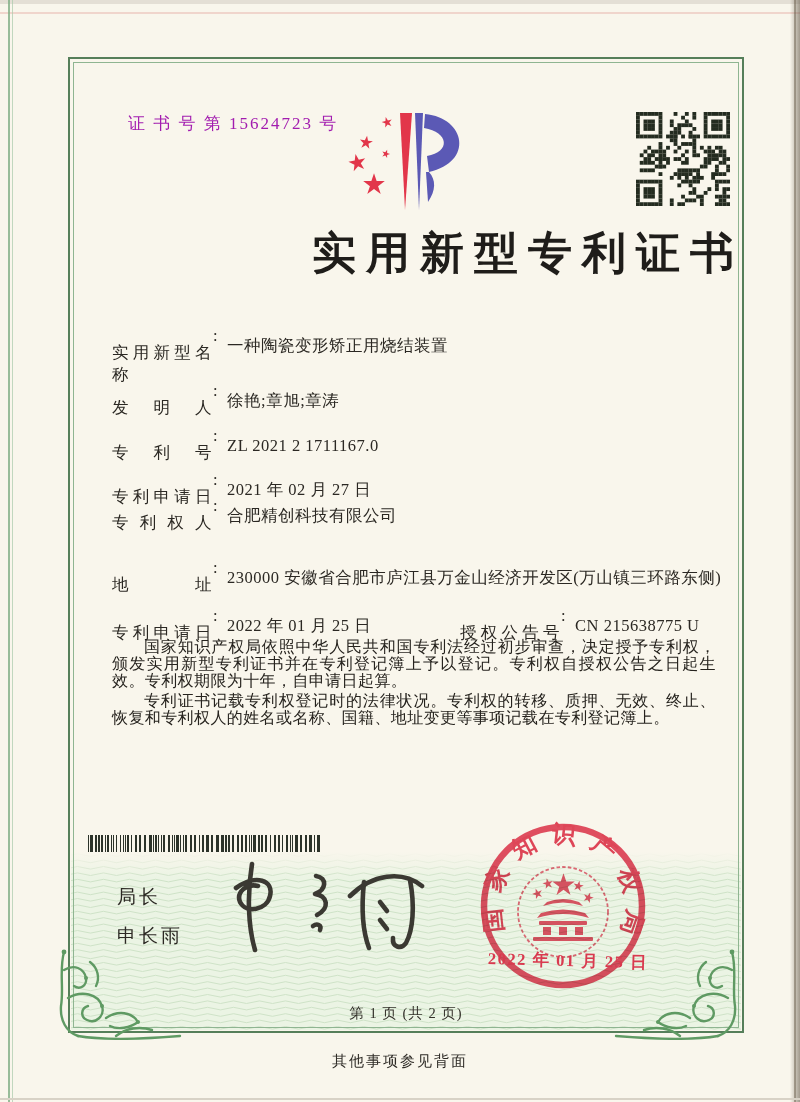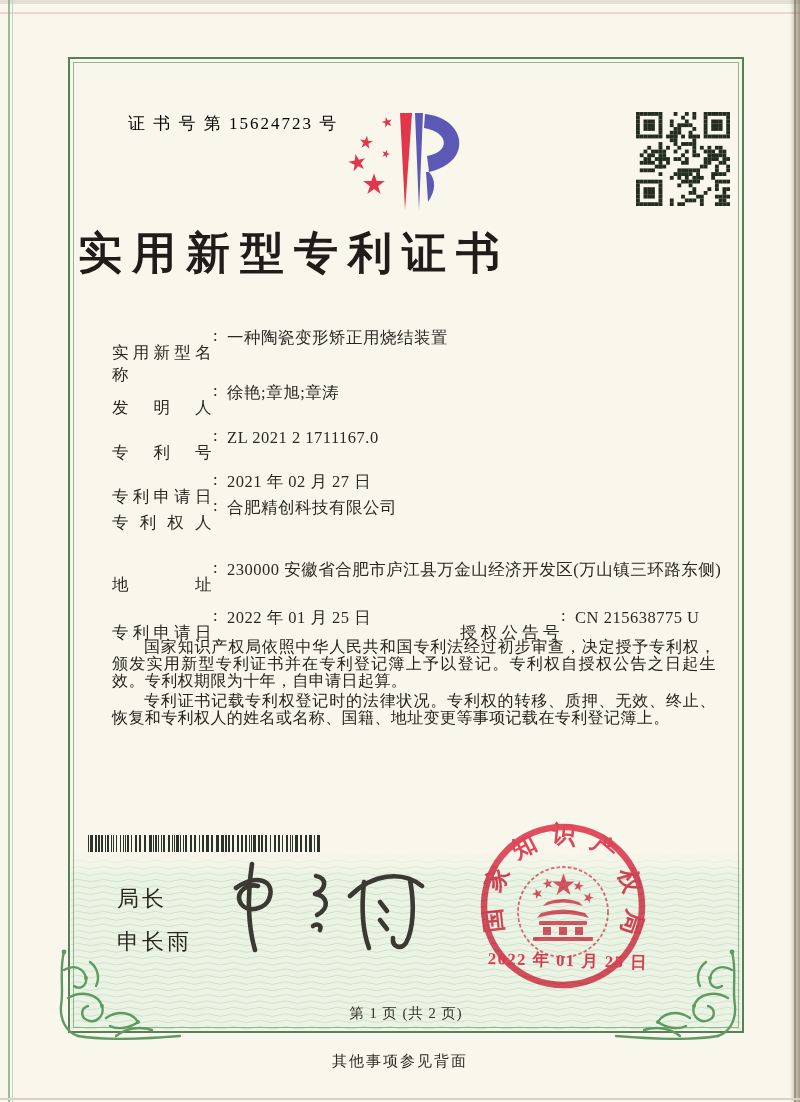--- a/index.html
+++ b/index.html
@@ -14,49 +14,49 @@
   .edge-right{position:absolute;right:0;top:0;width:10px;height:1102px;
               background:linear-gradient(to right,rgba(122,108,90,0),rgba(90,78,62,.55));}
   .edge-right2{position:absolute;left:794px;top:0;width:2px;height:1102px;background:#6b5f4e;opacity:.5;}
   .edge-bottom{position:absolute;left:0;top:1098px;width:800px;height:2px;background:#d8d2c6;}
 
   
   .frame{position:absolute;left:68px;top:57px;width:676px;height:976px;
          border:2.5px solid #567f5a;box-sizing:border-box;}
   .frame-inner{position:absolute;inset:3px;border:1.2px solid #8fb591;}
 
-  .cert-no{position:absolute;left:128px;top:112px;font-size:17px;color:#000000;letter-spacing:2px;}
+  .cert-no{position:absolute;left:128px;top:112px;font-size:17px;color:#a21caf;letter-spacing:2px;}
 
   .logo{position:absolute;left:328px;top:110px;width:156px;height:108px;}
   .qr{position:absolute;left:636px;top:112px;width:94px;height:94px;}
 
-  .title{position:absolute;left:68px;top:224px;width:676px;text-align:left;
+  .title{position:absolute;left:68px;top:224px;width:676px;text-align:right;
          font-size:44px;font-weight:700;color:#1f1d1a;letter-spacing:10px;text-indent:10px;}
 
   .row{position:absolute;left:112px;width:610px;font-size:16.5px;color:#2b2823;letter-spacing:.5px;}
   .flabel{display:inline-block;width:100px;text-align:justify;text-align-last:justify;vertical-align:top;margin-top:16px;}
   .fcolon{display:inline-block;margin:0 9px 0 1px;vertical-align:top;}
-  .fvalue{display:inline-block;vertical-align:top;max-width:495px;line-height:24px;}
+  .fvalue{display:inline-block;vertical-align:top;max-width:495px;line-height:24px;margin-top:8px;}
   .pair2{position:absolute;left:348px;top:0;}
 
   .paras{position:absolute;left:112px;top:638px;width:604px;font-size:16px;line-height:17px;
          color:#26231e;text-align:justify;letter-spacing:.4px;}
   .paras p{margin:0 0 3px 0;text-indent:2em;}
 
   .barcode{position:absolute;left:88px;top:835px;width:232px;height:17px;}
 
   .tint-zone{position:absolute;left:71px;top:852px;width:670px;height:178px;background:#ebf4e4;}
   .tint-fade{position:absolute;left:71px;top:852px;width:670px;height:26px;
              background:linear-gradient(to bottom,#f9f6ec,rgba(249,246,236,0));}
 
   .ornament{position:absolute;width:140px;height:92px;z-index:5;}
   .orn-left{left:52px;top:948px;}
   .orn-right{left:604px;top:948px;transform:scaleX(-1);}
 
-  .official{position:absolute;left:117px;top:884px;font-size:22px;color:#2b2823;z-index:6;letter-spacing:3px;}
+  .official{position:absolute;left:117px;top:884px;font-size:19px;color:#2b2823;z-index:6;letter-spacing:3px;}
   .official .name{margin-top:13px;}
   .signature{position:absolute;left:222px;top:850px;width:215px;height:108px;z-index:7;}
 
   .seal{position:absolute;left:477px;top:820px;width:172px;height:172px;z-index:8;
         mix-blend-mode:multiply;opacity:.93;}
   .seal-date{position:absolute;left:486px;top:950px;width:164px;text-align:center;z-index:9;
              font-size:16.5px;color:#d93a4f;letter-spacing:1.5px;font-weight:600;
              transform:rotate(1.5deg);}
 
   .page-info{position:absolute;left:68px;top:1004px;width:676px;text-align:center;

